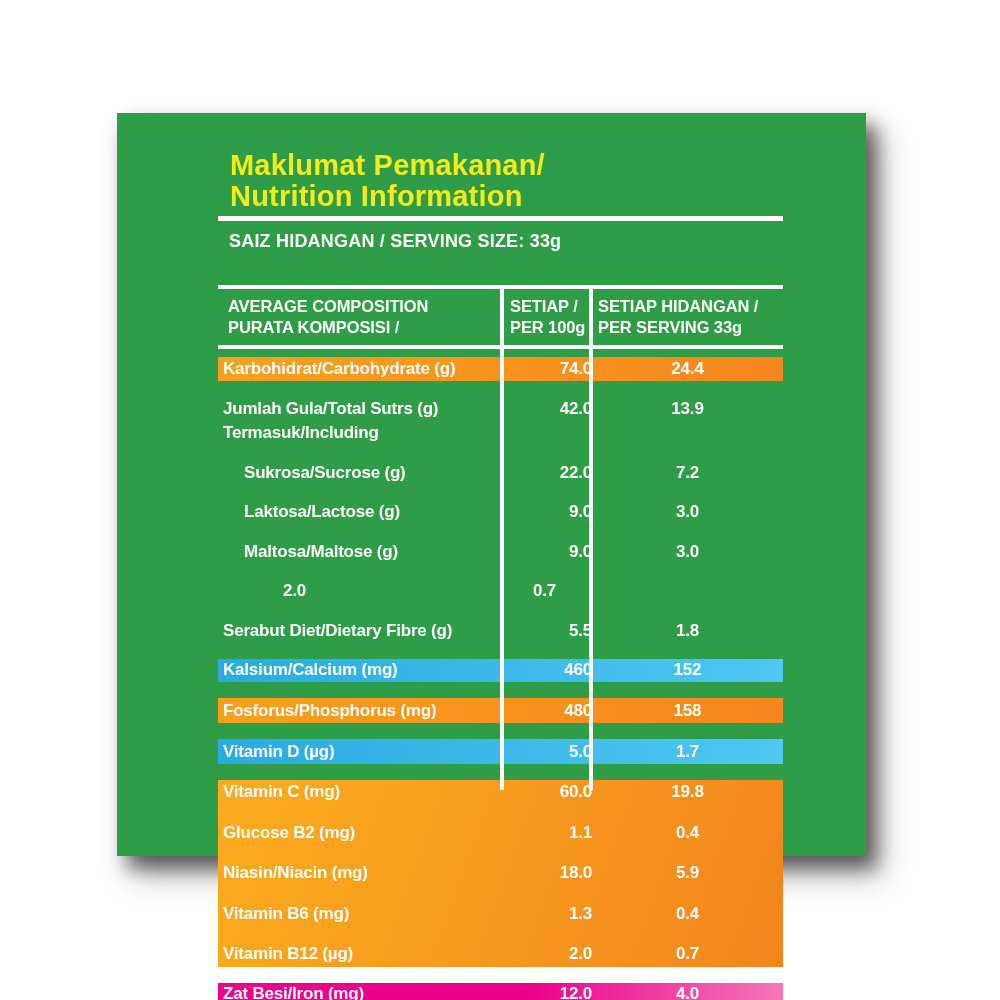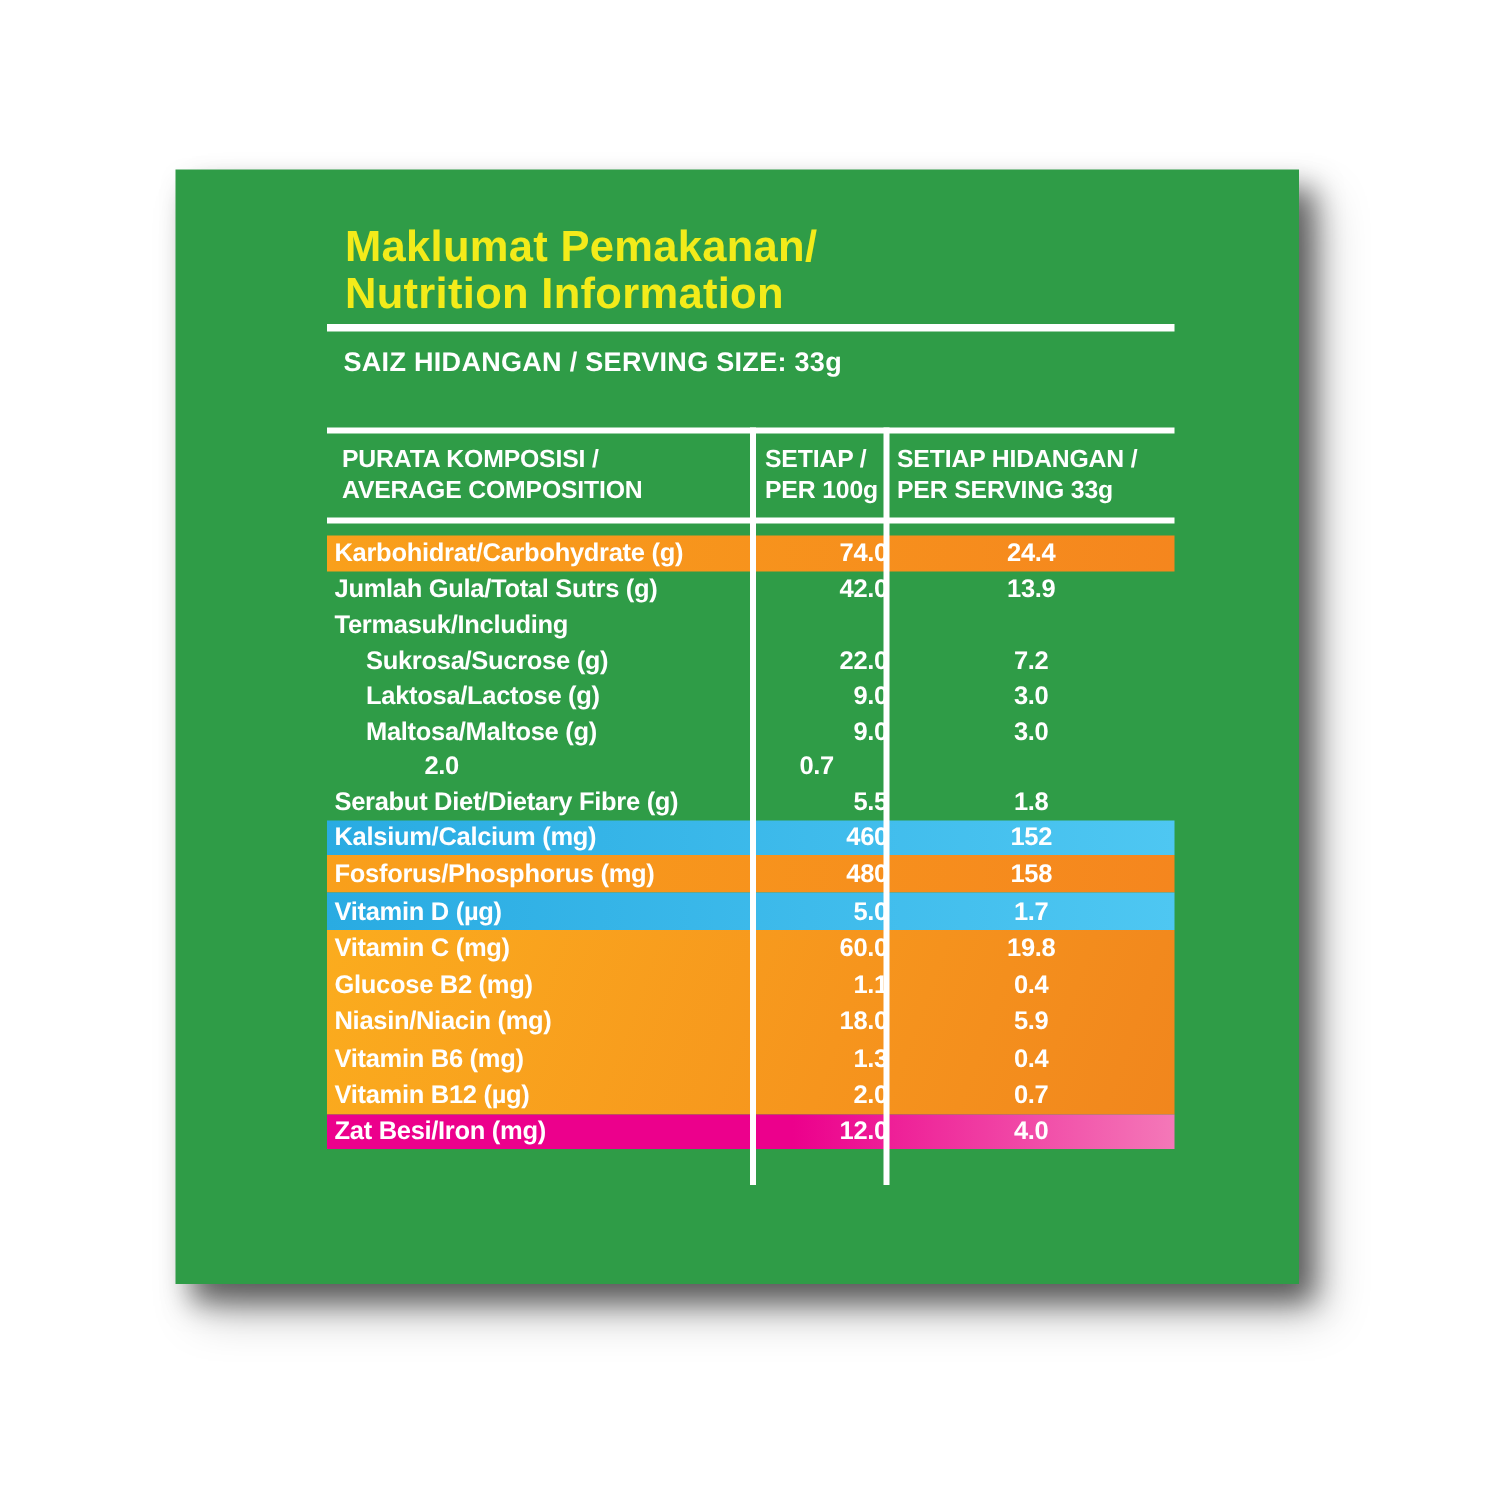--- a/index.html
+++ b/index.html
@@ -43,21 +43,21 @@
     color:#fff; font-size:16.5px; line-height:21px; letter-spacing:-0.1px;
   }
   .hc { padding-left:6px; }
   .hc.c1 { width:286px; padding-left:10px; }
   .hc.c2 { width:88px; }
   .hc.c3 { flex:1; }
 
   .tbody { position:relative; }
 
   .trow { display:flex; align-items:center; height:23.5px; color:#fff;
-          font-size:17px; letter-spacing:-0.2px; }
+          font-size:17px; letter-spacing:-0.2px;margin-top:16px; }
   .trow .c1 { width:286px; padding-left:5px; }
   .trow .c2 { width:88px; text-align:right; }
   .trow .c3 { flex:1; text-align:center; }
   .trow.indent .c1 { padding-left:26px; }
 
   .r-first { height:24px; margin-top:8px; }
   .r-double { height:48px; align-items:flex-start; line-height:24px; }
   .r-double .c1 div { line-height:24px; }
   .r-med { height:25px; }
 
@@ -82,22 +82,22 @@
     <div class="rule rule-title"></div>
 
     <div class="serving">SAIZ HIDANGAN / SERVING SIZE: 33g</div>
 
     <div class="table">
       <div class="vline v1"></div>
       <div class="vline v2"></div>
 
       <div class="thead">
         <div class="hc c1">
+          <div>AVERAGE COMPOSITION</div>
           <div>PURATA KOMPOSISI /</div>
-          <div>AVERAGE COMPOSITION</div>
         </div>
         <div class="hc c2">
           <div>SETIAP /</div>
           <div>PER 100g</div>
         </div>
         <div class="hc c3">
           <div>SETIAP HIDANGAN /</div>
           <div>PER SERVING 33g</div>
         </div>
       </div>

